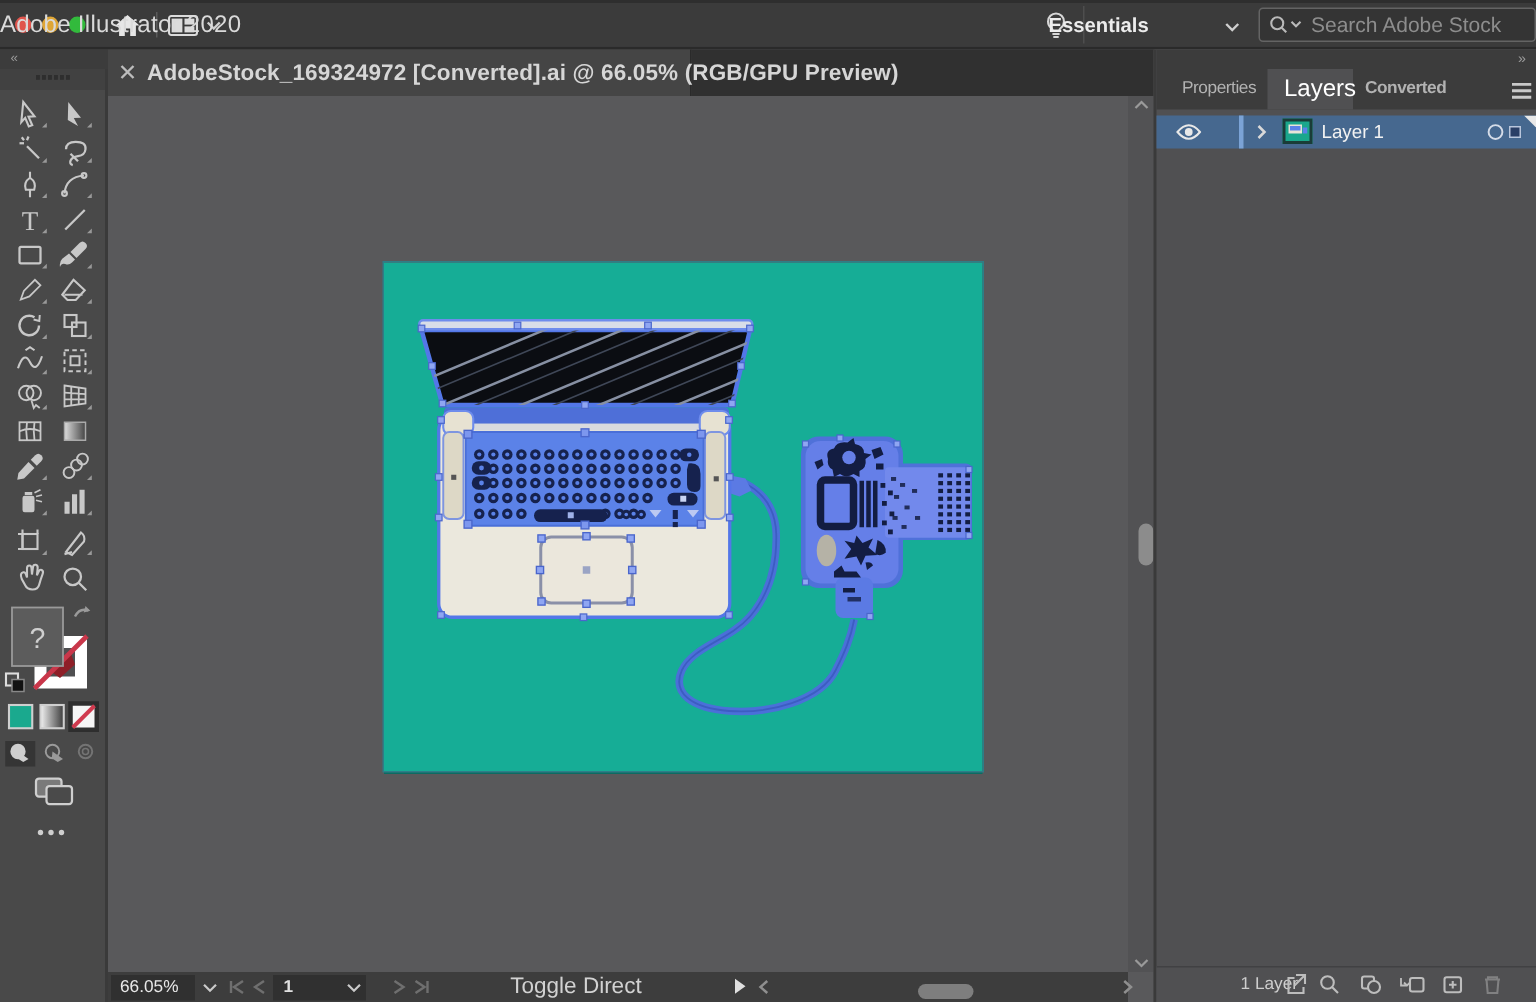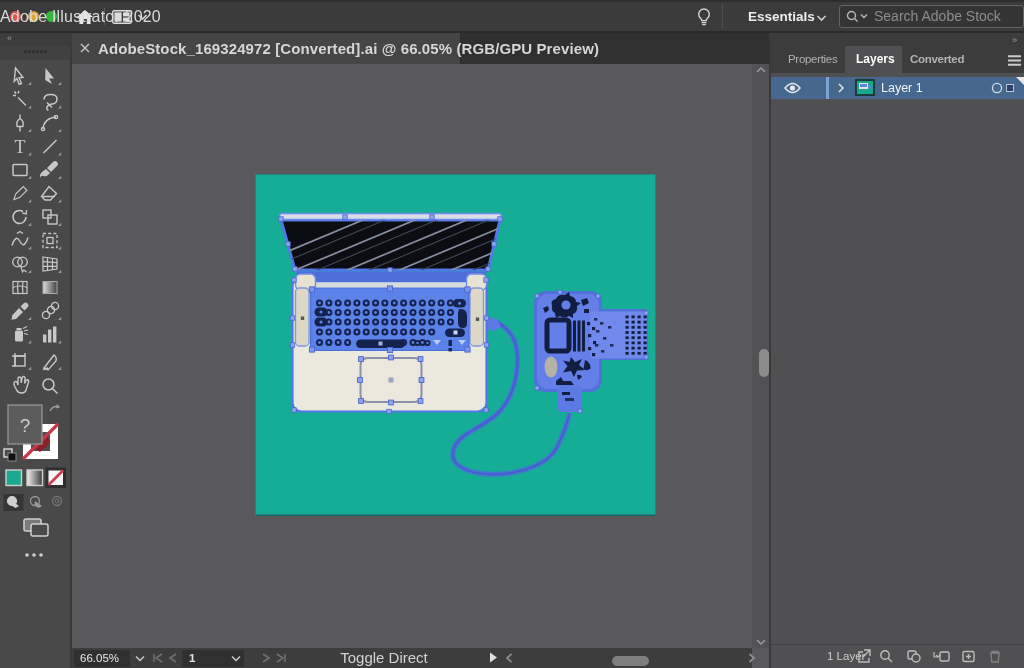--- a/index.html
+++ b/index.html
@@ -19,21 +19,21 @@
     <svg class="abs" style="left:137px;top:13px" width="11" height="8" viewBox="0 0 11 8">
       <path d="M1.5 2 L5.5 6 L9.5 2" fill="none" stroke="#cfcfcf" stroke-width="1.6"></path>
     </svg>
     <div class="abs" style="left:0;top:0;width:986px;height:33px;line-height:33px;text-align:left;color:#dadada;font-size:16px;letter-spacing:0.2px">Adobe Illustrator 2020</div>
     <svg class="abs" style="left:695px;top:7px" width="18" height="20" viewBox="0 0 18 20">
       <path d="M9 2 a5.3 5.3 0 0 1 5.3 5.3 q0 2.6 -2 4.2 q-1.2 1 -1.2 2.1 l-4.2 0 q0 -1.1 -1.2 -2.1 q-2 -1.6 -2 -4.2 A5.3 5.3 0 0 1 9 2 z" fill="none" stroke="#d6d6d6" stroke-width="1.4"></path>
       <line x1="6.6" y1="15.6" x2="11.4" y2="15.6" stroke="#d6d6d6" stroke-width="1.3"></line>
       <line x1="7.2" y1="17.6" x2="10.8" y2="17.6" stroke="#d6d6d6" stroke-width="1.3"></line>
     </svg>
     <div class="abs" style="left:722px;top:4px;width:1px;height:25px;background:#4e4e4e"></div>
-    <div class="abs" style="left:748px;top:0;height:33px;line-height:33px;color:#ececec;font-size:13.5px;font-weight:bold">Essentials</div>
+    <div class="abs" style="left:699px;top:0;height:33px;line-height:33px;color:#ececec;font-size:13.5px;font-weight:bold">Essentials</div>
     <svg class="abs" style="left:816px;top:14px" width="11" height="8" viewBox="0 0 11 8">
       <path d="M1.5 2 L5.5 6 L9.5 2" fill="none" stroke="#cfcfcf" stroke-width="1.6"></path>
     </svg>
     <div class="abs" style="left:839px;top:5px;width:185px;height:23px;background:#343434;border:1px solid #646464;border-radius:3px"></div>
     <svg class="abs" style="left:846px;top:10px" width="24" height="13" viewBox="0 0 24 13">
       <circle cx="5.5" cy="5.5" r="4" fill="none" stroke="#b9b9b9" stroke-width="1.4"></circle>
       <line x1="8.5" y1="8.5" x2="11.5" y2="11.5" stroke="#b9b9b9" stroke-width="1.4"></line>
       <path d="M15 4.5 l3 3 l3 -3" fill="none" stroke="#b9b9b9" stroke-width="1.4"></path>
     </svg>
     <div class="abs" style="left:874px;top:5px;height:23px;line-height:23px;color:#8d8d8d;font-size:14px">Search Adobe Stock</div>
@@ -588,21 +588,21 @@
     <svg class="abs" style="left:756px;top:638px" width="10" height="8" viewBox="0 0 10 8">
       <path d="M1 2 L5 6 L9 2" fill="none" stroke="#9a9a9a" stroke-width="1.5"></path>
     </svg>
     <div class="abs" style="left:759px;top:349px;width:10px;height:28px;border-radius:5px;background:#8c8c8c"></div>
     <div class="abs" style="left:769px;top:33px;width:255px;height:635px;background:#505052;border-left:2px solid #3a3a3a"></div>
     <div class="abs" style="left:771px;top:33px;width:253px;height:13px;background:#3c3c3c"></div>
     <div class="abs" style="left:1012px;top:34px;color:#9a9a9a;font-size:9.5px;letter-spacing:0.5px">»</div>
     <div class="abs" style="left:771px;top:46px;width:253px;height:27px;background:#3c3c3c"></div>
     <div class="abs" style="left:845px;top:46px;width:57px;height:27px;background:#505052"></div>
     <div class="abs" style="left:788px;top:46px;height:27px;line-height:27px;color:#b2b2b2;font-size:11.5px;font-weight:normal;letter-spacing:-0.3px">Properties</div>
-    <div class="abs" style="left:856px;top:46px;height:27px;line-height:27px;color:#ffffff;font-size:12px;font-weight:bold">Layers</div>
+    <div class="abs" style="left:856px;top:46px;height:27px;line-height:27px;color:#ffffff;font-size:16px;font-weight:normal">Layers</div>
     <div class="abs" style="left:910px;top:46px;height:27px;line-height:27px;color:#b2b2b2;font-size:11.5px;font-weight:bold;letter-spacing:-0.3px">Converted</div>
     <svg class="abs" style="left:1008px;top:54px" width="13" height="13" viewBox="0 0 13 13">
       <path d="M0 2.2 h13 M0 6.5 h13 M0 10.8 h13" stroke="#c9c9c9" stroke-width="1.9"></path>
     </svg>
     <div class="abs" style="left:771px;top:77px;width:253px;height:22px;background:#46688f"></div>
     <svg class="abs" style="left:784px;top:82px" width="17" height="12" viewBox="0 0 17 12">
       <path d="M1 6 Q8.5 -3 16 6 Q8.5 15 1 6 Z" fill="none" stroke="#e8e8e8" stroke-width="1.4"></path>
       <circle cx="8.5" cy="6" r="2.6" fill="#e8e8e8"></circle>
     </svg>
     <div class="abs" style="left:826px;top:77px;width:3px;height:22px;background:#7ba3d6"></div>

